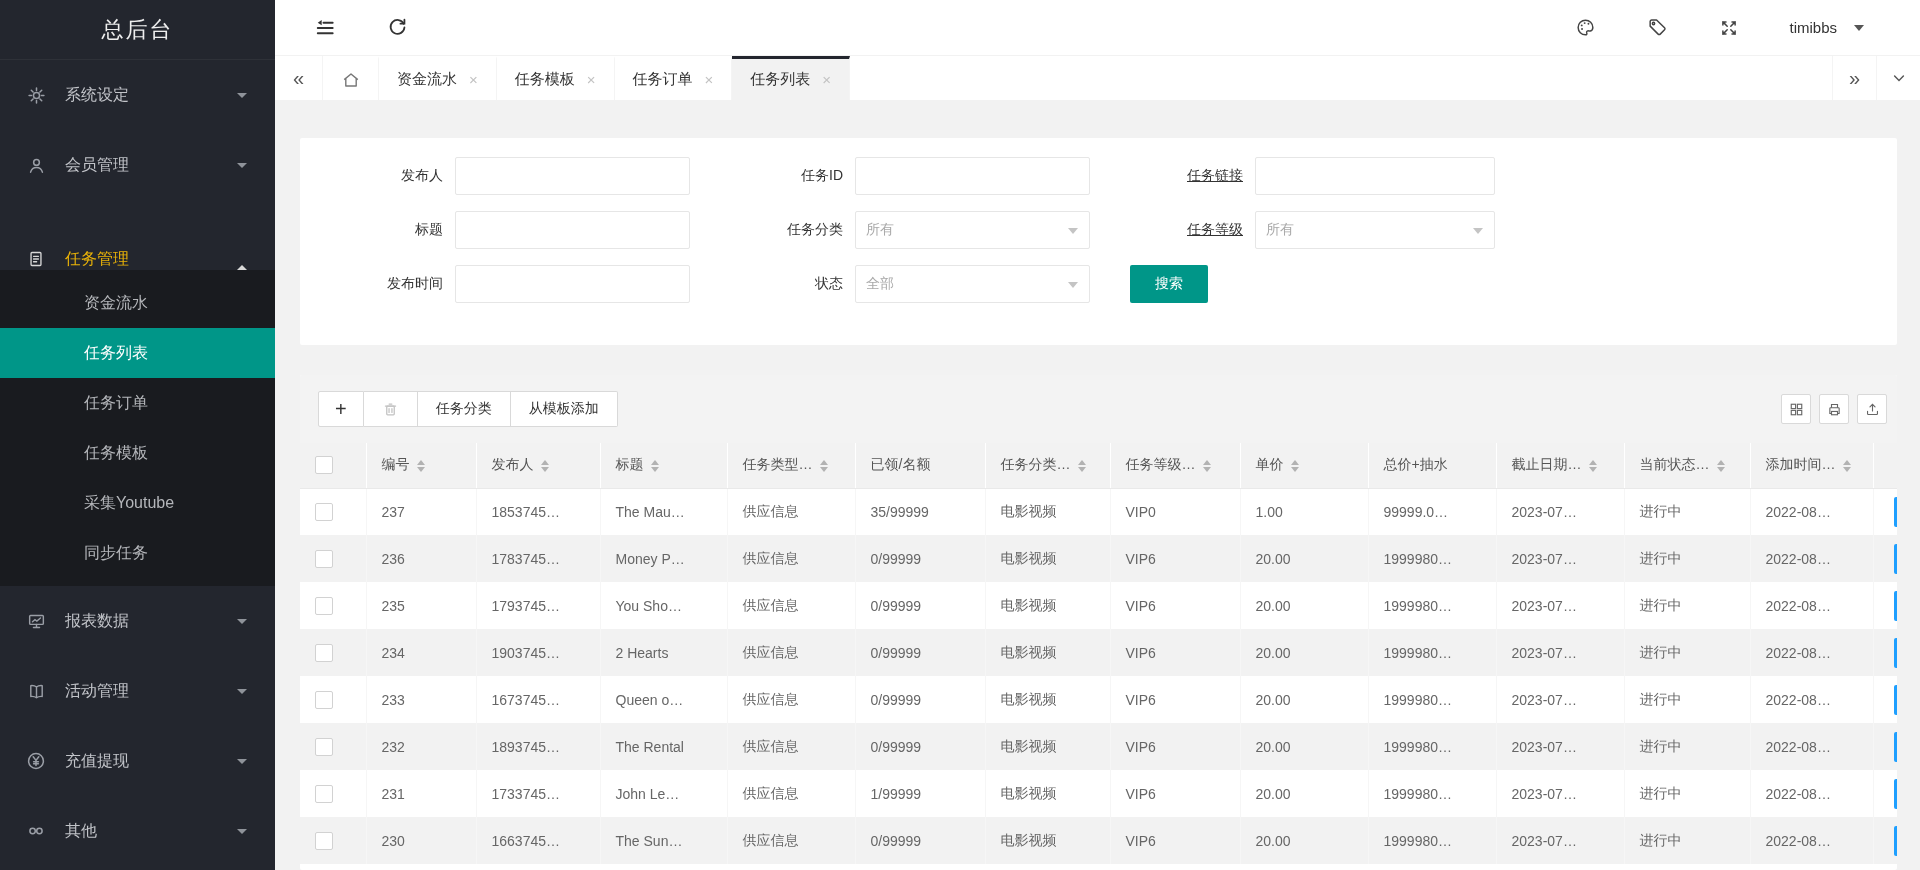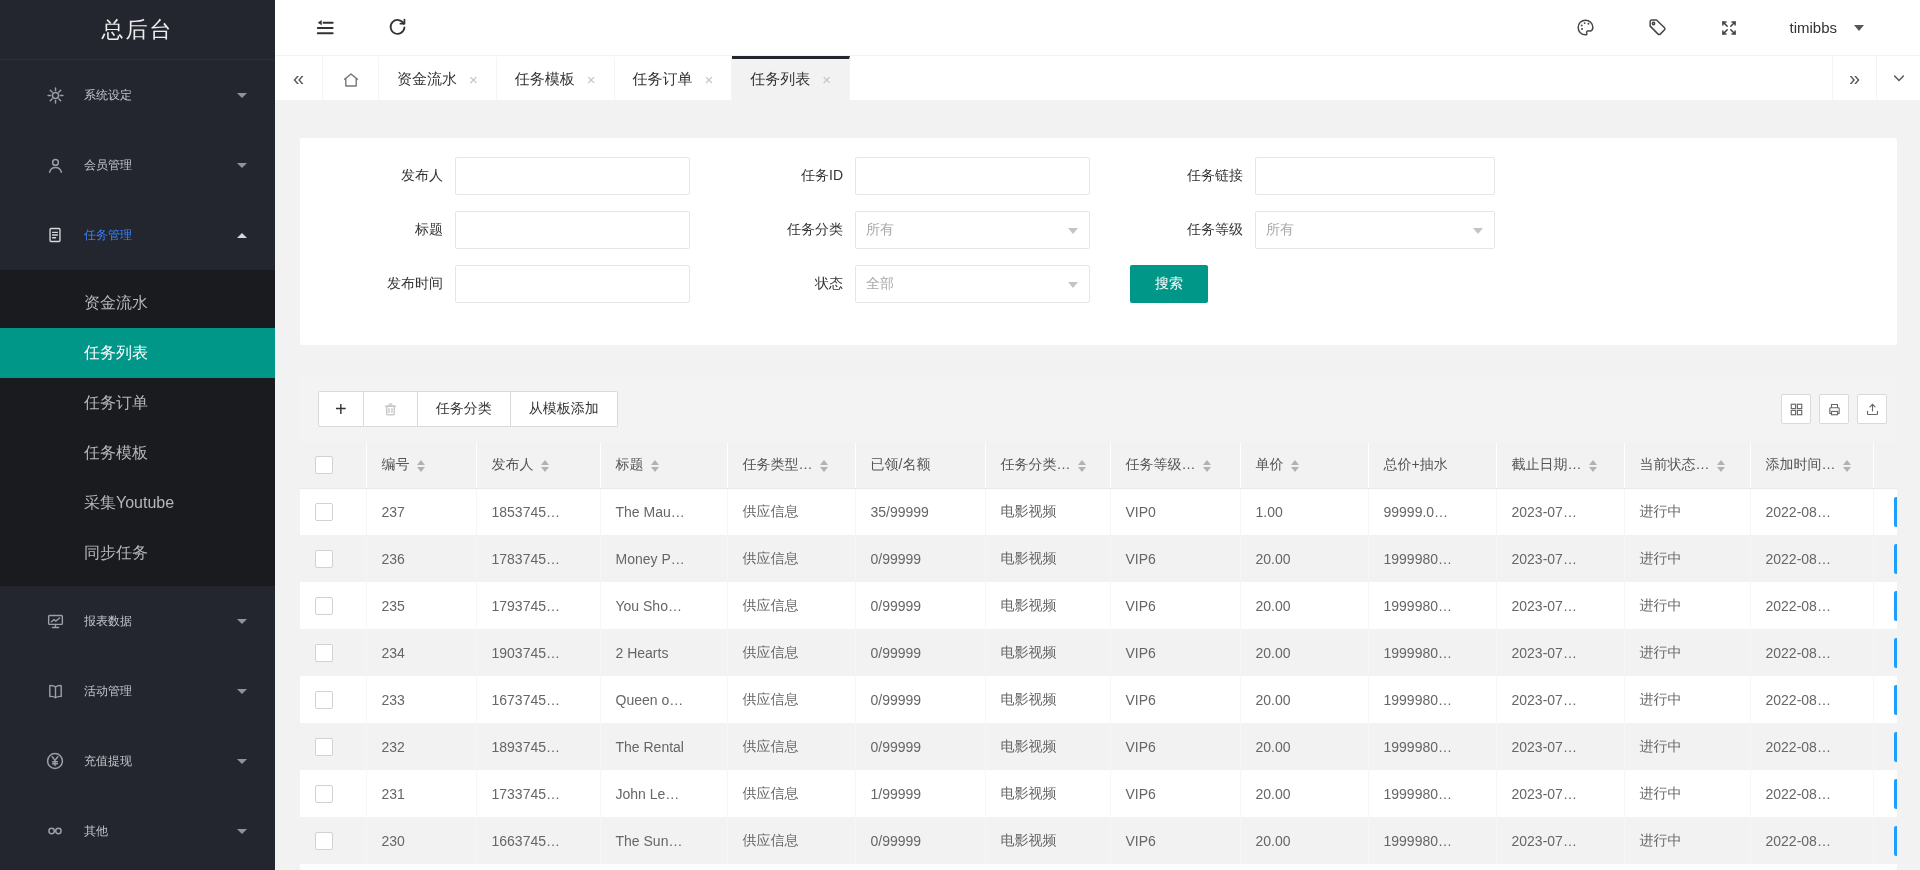--- a/index.html
+++ b/index.html
@@ -3,23 +3,23 @@
 <meta charset="utf-8">
 <style>
   * { margin:0; padding:0; box-sizing:border-box; }
   html,body { width:1920px; height:870px; overflow:hidden; }
   body { font-family:"Liberation Sans","DejaVu Sans",sans-serif; font-size:14px; background:#f2f2f2; color:#333; }
   .app { display:flex; width:1920px; height:870px; }
 
   
   .sidebar { width:275px; flex:none; background:#23262e; height:870px; overflow:hidden; }
   .logo { height:60px; line-height:60px; text-align:center; color:#efefef; font-size:22px; letter-spacing:2px; border-bottom:1px solid rgba(255,255,255,.05); }
-  .nav-item { position:relative; height:70px; display:flex; align-items:center; padding-left:44px; color:#c2c4c9; font-size:12px; cursor:pointer; }
+  .nav-item { position:relative; height:70px; display:flex; align-items:center; padding-left:25px; color:#c2c4c9; font-size:16px; cursor:pointer; }
   .nav-item .nico { width:22px; height:22px; margin-right:18px; display:inline-flex; align-items:center; justify-content:center; color:#9a9ea6; }
-  .nav-item.open { color:#3b82f6; }
+  .nav-item.open { color:#eab308;align-items:flex-end; }
   .nav-item.open .nico { color:#d8d8d8; }
   .chev { position:absolute; right:28px; width:0; height:0; border-left:5px solid transparent; border-right:5px solid transparent; }
   .chev.down { border-top:5px solid #8f939a; }
   .chev.up { border-bottom:5px solid #d8d8d8; }
   .submenu { background:#191b1f; padding:8px 0; }
   .sub-item { height:50px; line-height:50px; padding-left:84px; color:#b4b6ba; font-size:16px; cursor:pointer; }
   .sub-item.active { background:#009688; color:#fff; }
 
   
   .main { flex:1; display:flex; flex-direction:column; min-width:0; }
@@ -39,21 +39,21 @@
   .tab.active { background:#f2f2f2; border-top:3px solid #23262e; }
   .tabbar-right { margin-left:auto; display:flex; }
   .tabbar-right .tab-scroll-btn { border-right:none; border-left:1px solid #f4f4f4; width:44px; }
 
   .content { flex:1; background:#f2f2f2; padding:38px 23px 0 25px; overflow:hidden; }
 
   
   .filter-card { position:relative; background:#fff; height:207px; border-radius:2px; }
   .f-item { position:absolute; display:flex; align-items:center; height:38px; }
   .f-label { text-align:right; padding-right:12px; color:#333; font-size:14px; flex:none; }
-  .lw1 { width:155px; } .lw2 { width:160px; } .lw3 { width:160px; }
+  .lw1 { width:155px; } .lw2 { width:160px; } .lw3 { width:160px;text-decoration:underline; }
   .f-input { height:38px; border:1px solid #e6e6e6; border-radius:2px; background:#fff; padding:0 10px; font:inherit; color:#666; outline:none; }
   .f-select { position:relative; height:38px; border:1px solid #e6e6e6; border-radius:2px; background:#fff; display:flex; align-items:center; padding:0 10px; cursor:pointer; }
   .sel-text { color:#a9a9a9; }
   .sel-caret { position:absolute; right:11px; top:16px; width:0; height:0; border-left:5px solid transparent; border-right:5px solid transparent; border-top:6px solid #c4c4c4; }
   .search-btn { position:absolute; left:830px; top:127px; width:78px; height:38px; background:#009688; color:#fff; border:none; border-radius:2px; font-size:14px; cursor:pointer; font-family:inherit; }
 
   
   .table-card { margin-top:30px; background:#fff; height:495px; border-radius:2px; overflow:hidden; }
   .toolbar { height:68px; background:#f3f3f3; display:flex; align-items:center; padding:0 10px 0 18px; }
   .btn-group { display:flex; }

